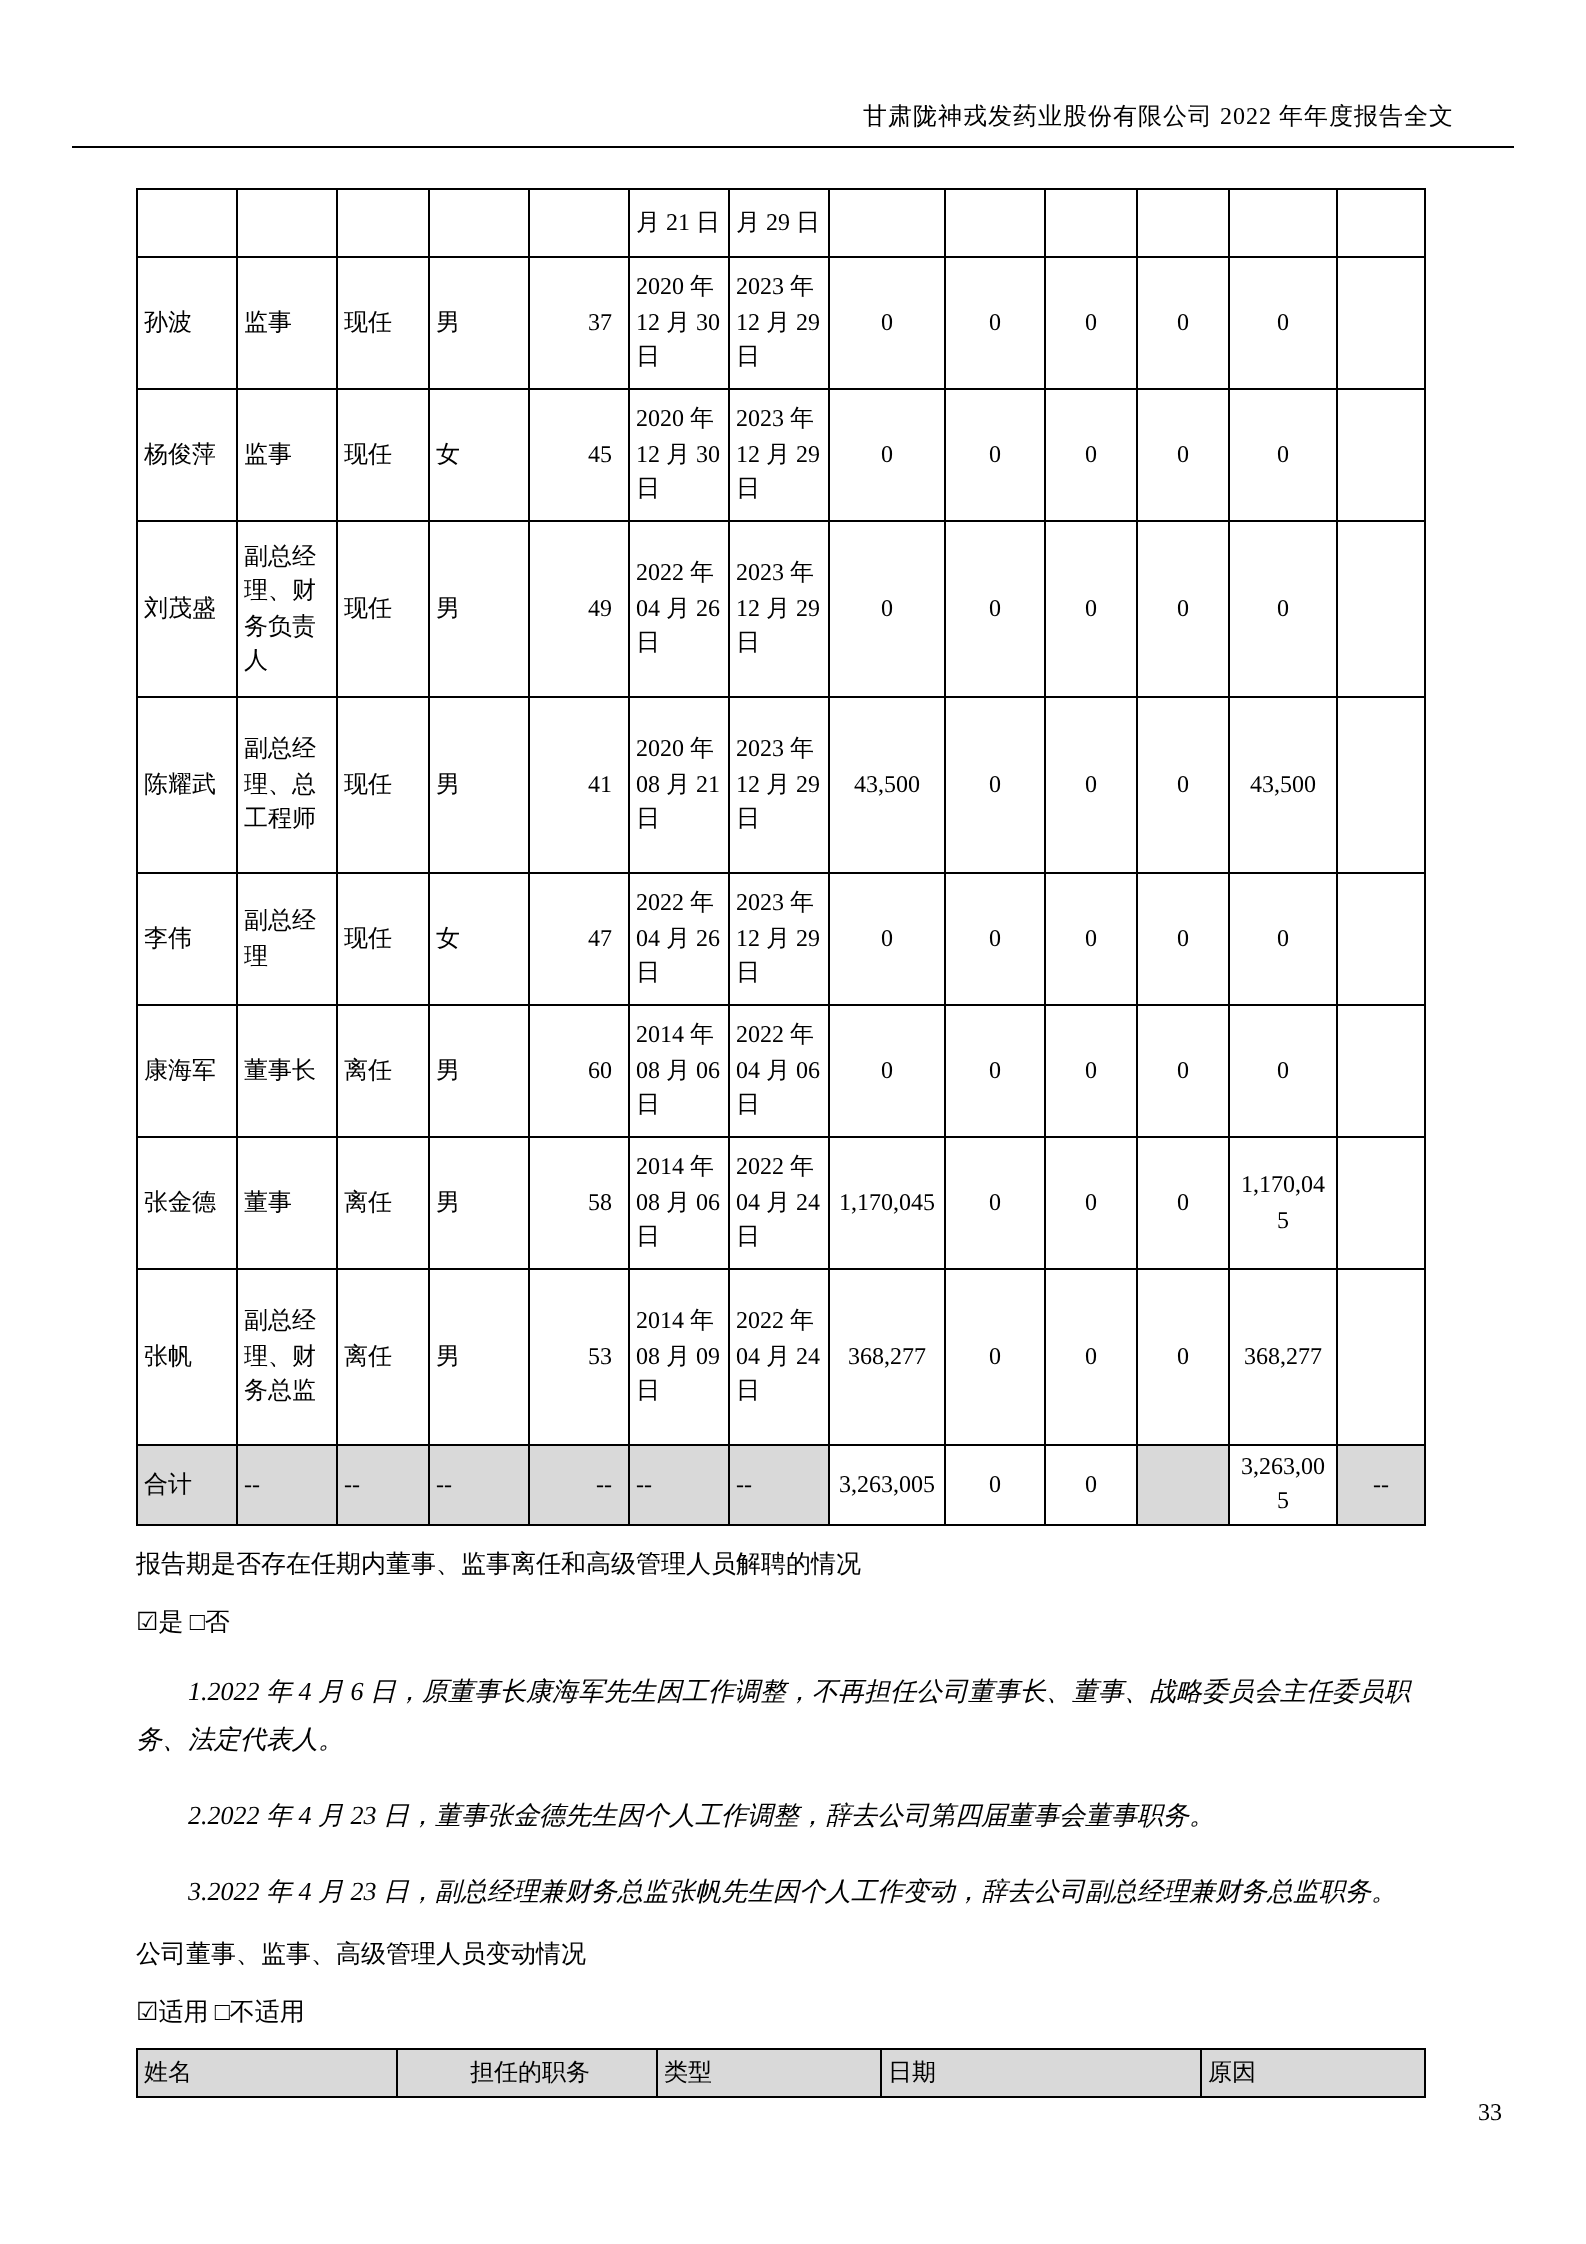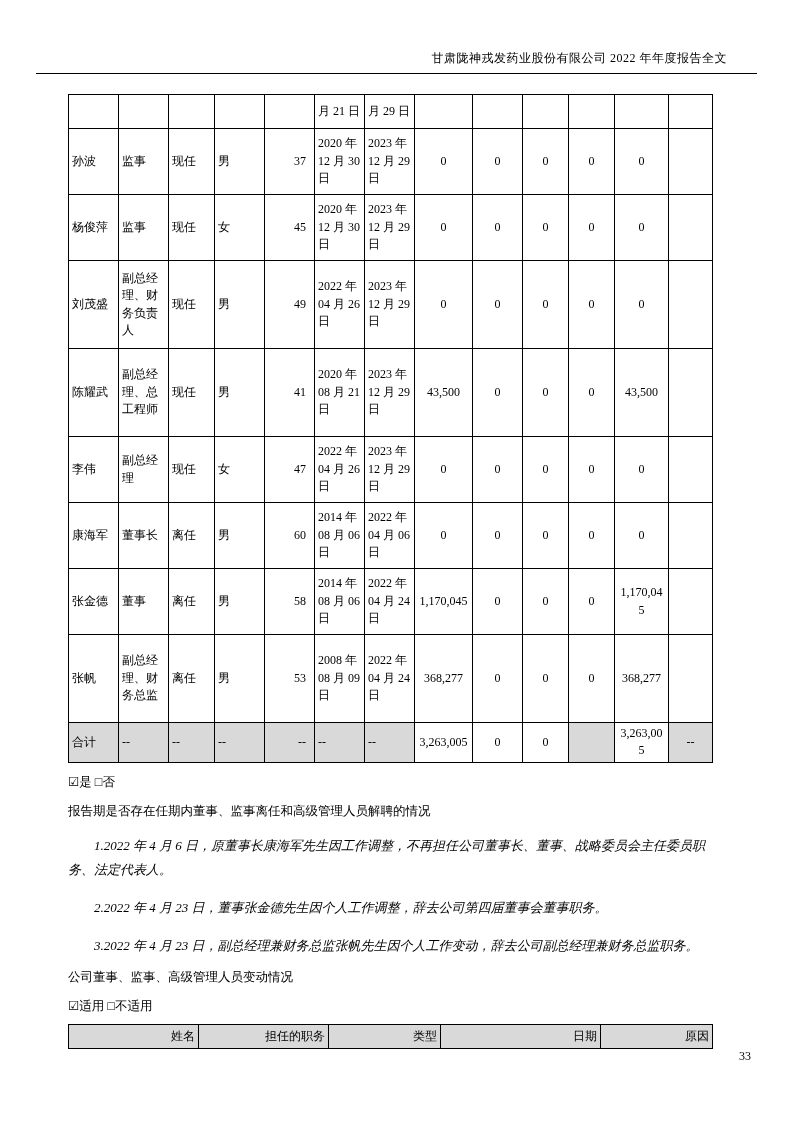--- a/index.html
+++ b/index.html
@@ -50,21 +50,21 @@
   .para {
     font-size: 13px;
     text-indent: 2em;
     line-height: 1.85;
     margin-top: 14px;
     font-style: italic;
   }
   .change-table { margin-top: 8px; }
   .change-table th {
     background: #d9d9d9;
-    text-align: right;
+    text-align: left;
     height: 24px;
   }
   .page-num {
     position: absolute;
     right: 42px;
     bottom: 58px;
     font-size: 12px;
   }
 </style>
 </head>
@@ -215,21 +215,21 @@
             <td class="al-c">0</td>
             <td class="al-c">1,170,045</td>
             <td class="al-c"></td>
           </tr>
           <tr style="height: 88px;">
             <td>张帆</td>
             <td>副总经理、财务总监</td>
             <td>离任</td>
             <td>男</td>
             <td class="al-r">53</td>
-            <td>2008 年 08 月 09 日</td>
+            <td>2014 年 08 月 09 日</td>
             <td>2022 年 04 月 24 日</td>
             <td class="al-c">368,277</td>
             <td class="al-c">0</td>
             <td class="al-c">0</td>
             <td class="al-c">0</td>
             <td class="al-c">368,277</td>
             <td class="al-c"></td>
           </tr>
           <tr style="height: 30px;">
             <td class="shaded">合计</td>
@@ -242,22 +242,22 @@
             <td class="al-c">3,263,005</td>
             <td class="al-c">0</td>
             <td class="al-c">0</td>
             <td class="al-c shaded"></td>
             <td class="al-c">3,263,005</td>
             <td class="al-c shaded">--</td>
           </tr>
         </tbody>
     </table>
 
+    <p class="note">报告期是否存在任期内董事、监事离任和高级管理人员解聘的情况</p>
     <p class="note">☑是 □否</p>
-    <p class="note">报告期是否存在任期内董事、监事离任和高级管理人员解聘的情况</p>
 
     <p class="para">1.2022 年 4 月 6 日，原董事长康海军先生因工作调整，不再担任公司董事长、董事、战略委员会主任委员职务、法定代表人。</p>
     <p class="para">2.2022 年 4 月 23 日，董事张金德先生因个人工作调整，辞去公司第四届董事会董事职务。</p>
     <p class="para">3.2022 年 4 月 23 日，副总经理兼财务总监张帆先生因个人工作变动，辞去公司副总经理兼财务总监职务。</p>
 
     <p class="note">公司董事、监事、高级管理人员变动情况</p>
     <p class="note">☑适用 □不适用</p>
 
     <table class="change-table" id="change-table">
       <thead>

